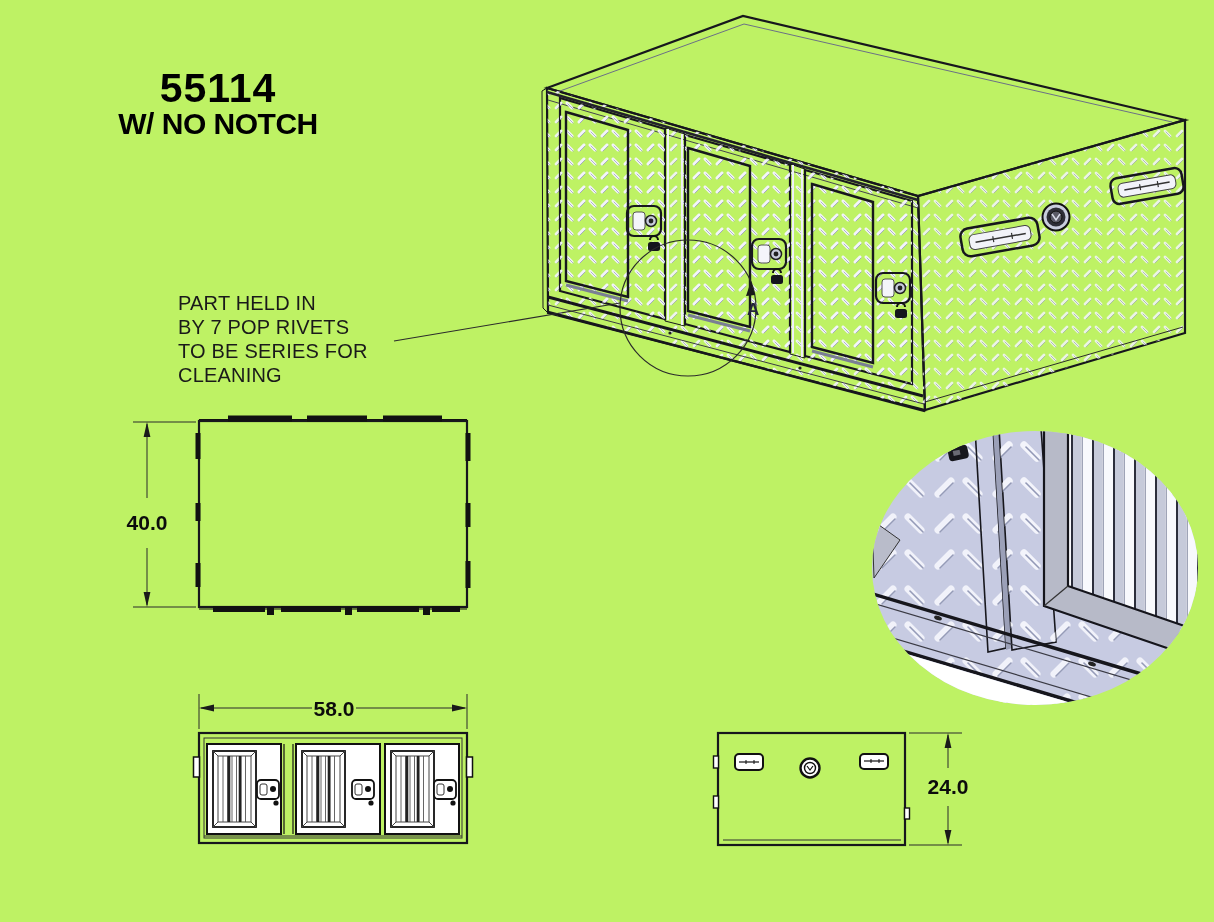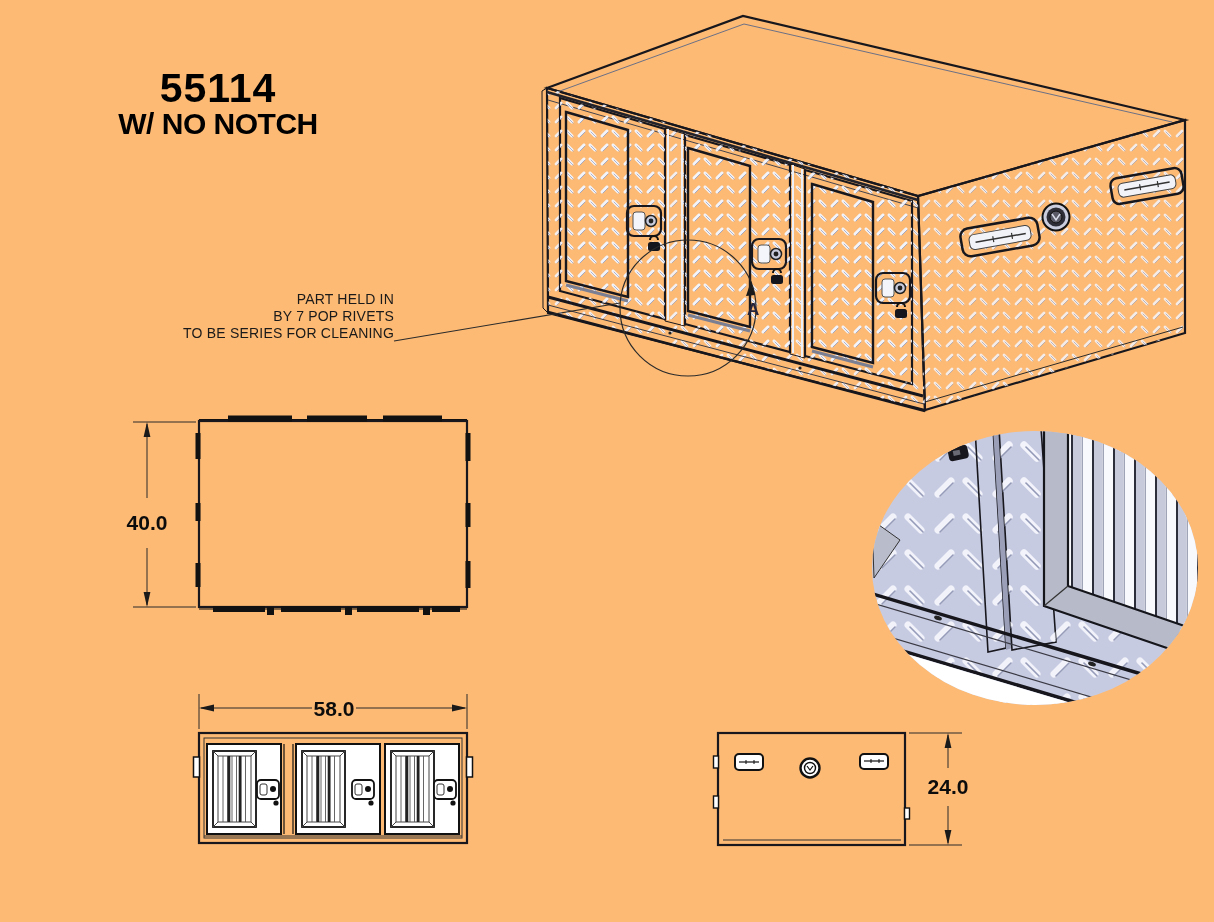--- a/index.html
+++ b/index.html
@@ -1,22 +1,22 @@
 <!DOCTYPE html>
 <html><head>
 <meta charset="utf-8">
 <style>
   html,body{margin:0;padding:0;background:#fff;}
-  #canvas{position:relative;width:1214px;height:922px;background:#fdba74;overflow:hidden;
+  #canvas{position:relative;width:1214px;height:922px;background:#bef264;overflow:hidden;
           font-family:"Liberation Sans",sans-serif;}
   #title-block{position:absolute;left:38px;top:68px;width:360px;text-align:center;color:#000;}
   #title-block .pn{font-size:41px;font-weight:bold;letter-spacing:1px;line-height:1.0;}
   #title-block .tl{font-size:30px;font-weight:bold;letter-spacing:-0.5px;line-height:1.03;}
-  #note-block{position:absolute;left:178px;top:291px;width:216px;text-align:right;
-              font-size:14px;line-height:1.2;color:#1a1a1a;letter-spacing:0.2px;}
+  #note-block{position:absolute;left:178px;top:291px;width:216px;text-align:left;
+              font-size:20px;line-height:1.2;color:#1a1a1a;letter-spacing:0.2px;}
   svg{position:absolute;left:0;top:0;}
   .ol{stroke:#17171d;fill:none;}
   .dim{font:bold 21px "Liberation Sans",sans-serif;fill:#0c0c0c;}
   .detA{font:bold 17px "Liberation Sans",sans-serif;fill:#23233c;}
   .thin{stroke:#2b2b2b;stroke-width:1;fill:none;}
 </style>
 </head>
 <body>
 
 <div id="canvas">

